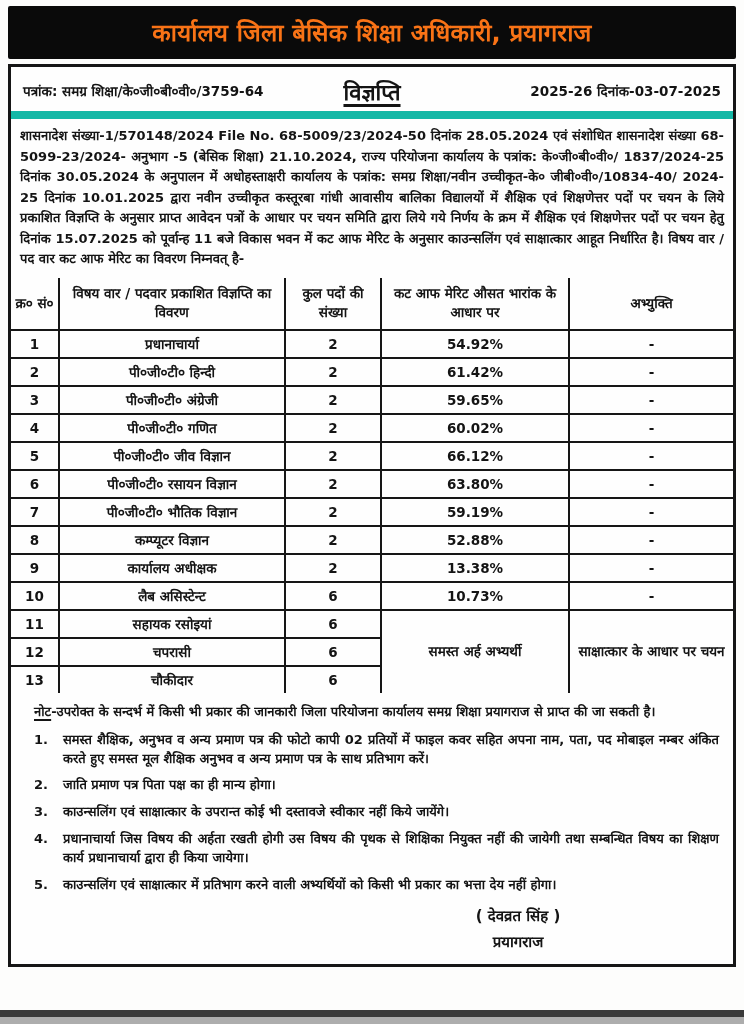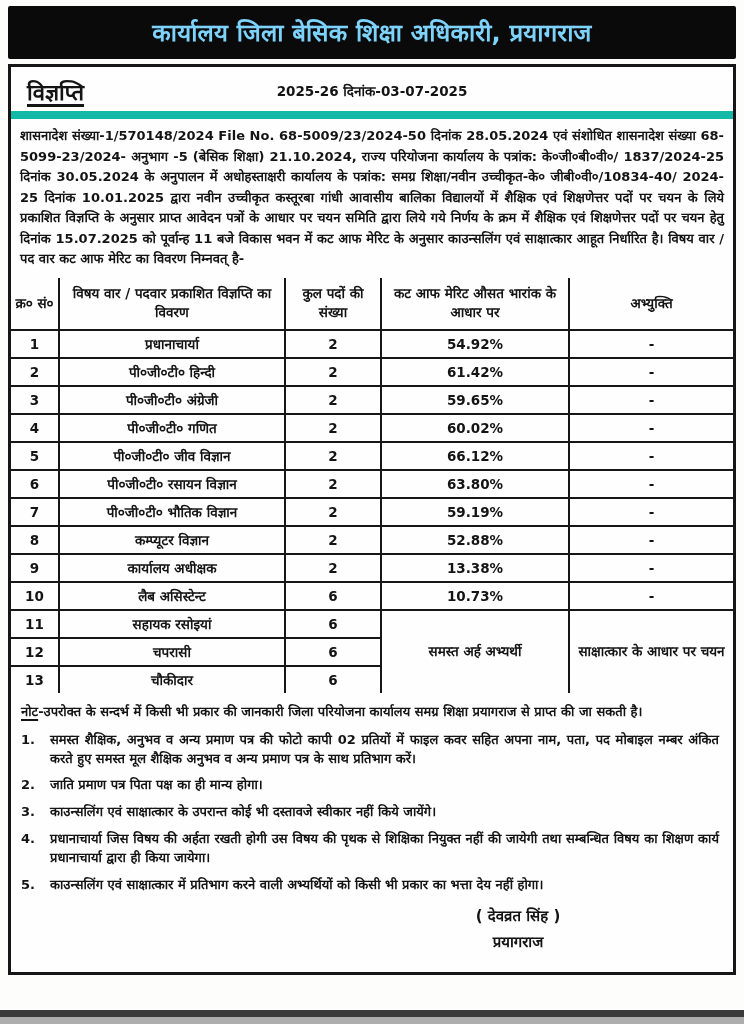--- a/index.html
+++ b/index.html
@@ -4,21 +4,21 @@
 <style>
   html, body { margin:0; padding:0; background:#ffffff; }
   .page {
     width:744px; height:1024px; position:relative; overflow:hidden;
     background:#fdfdfc; color:#141414;
     font-family:"DejaVu Sans", sans-serif;
     box-sizing:border-box;
   }
   
   .banner {
-    margin:6px 8px 0; background:#0a0a0a; color:#7dd3fc;
+    margin:6px 8px 0; background:#0a0a0a; color:#f97316;
     text-align:center; font-weight:bold; font-size:24px;
     padding:9px 4px 11px; border-radius:2px; letter-spacing:.2px;
   }
   
   .frame { margin:5px 8px 0; border:3px solid #161616; background:#fefefe; }
   .meta {
     display:grid; grid-template-columns:1fr auto 1fr; align-items:center;
     padding:9px 12px 5px;
   }
   .letter-no { font-size:13.5px; font-weight:bold; white-space:nowrap; }
@@ -41,21 +41,21 @@
     border:2.5px solid #161616; font-size:13.5px; font-weight:bold;
     padding:4px 4px; text-align:center; vertical-align:middle;
     overflow:hidden;
   }
   table.cutoff th { line-height:1.45; padding:6px 4px; }
   th.h-sn, th.h-post { text-align:left; padding-left:14px; }
   th.h-remark { vertical-align:top; padding-top:8px; }
   td.post-cell { text-align:left; padding-left:18px; }
   td.merged-cell { vertical-align:middle; line-height:1.9; }
   
-  .notes { padding:8px 10px 9px; font-size:13px; font-weight:bold; line-height:1.45; }
+  .notes { padding:8px 10px 1px; font-size:13px; font-weight:bold; line-height:1.45;margin-left:13px; }
   .note-line { margin:2px 0 9px; text-align:justify; }
   .note-label { text-decoration:underline; text-decoration-thickness:2px; text-underline-offset:3px; }
   .note-item { display:flex; gap:11px; margin:0 0 8px; }
   .note-item .num { flex:0 0 18px; }
   .note-item .txt { flex:1; text-align:justify; padding-right:4px; }
   
   .signature {
     width:310px; margin:4px 50px 8px auto; text-align:center;
     font-weight:bold; font-size:15px; line-height:1.75;
   }
@@ -68,20 +68,21 @@
 
 <div class="page">
 
   <div class="banner">
     <span>कार्यालय जिला बेसिक शिक्षा अधिकारी, प्रयागराज</span>
   </div>
 
   <div class="frame">
 
     <div class="meta">
+      <span class="letter-no">पत्रांक: समग्र शिक्षा/के०जी०बी०वी०/3759-64</span>
       <span class="notice-title">विज्ञप्ति</span>
       <span class="issue-date">2025-26  दिनांक-03-07-2025</span>
     </div>
 
     <div class="para">शासनादेश संख्या-1/570148/2024 File No. 68-5009/23/2024-50 दिनांक 28.05.2024 एवं संशोधित शासनादेश संख्या 68-5099-23/2024- अनुभाग -5 (बेसिक शिक्षा) 21.10.2024, राज्य परियोजना कार्यालय के पत्रांक: के०जी०बी०वी०/ 1837/2024-25 दिनांक 30.05.2024 के अनुपालन में अधोहस्ताक्षरी कार्यालय के पत्रांक: समग्र शिक्षा/नवीन उच्चीकृत-के० जीबी०वी०/10834-40/ 2024-25 दिनांक 10.01.2025 द्वारा नवीन उच्चीकृत कस्तूरबा गांधी आवासीय बालिका विद्यालयों में शैक्षिक एवं शिक्षणेत्तर पदों पर चयन के लिये  प्रकाशित विज्ञप्ति के अनुसार प्राप्त आवेदन पत्रों के आधार पर चयन समिति द्वारा लिये गये निर्णय के क्रम में शैक्षिक एवं शिक्षणेत्तर पदों पर चयन हेतु दिनांक 15.07.2025 को पूर्वान्ह 11 बजे विकास भवन में कट आफ मेरिट के अनुसार काउन्सलिंग एवं साक्षात्कार आहूत निर्धारित है। विषय वार / पद वार कट आफ मेरिट का विवरण निम्नवत् है-</div>
 
     <table class="cutoff">
       <colgroup>
         <col style="width:48px">
           <col style="width:226px">

